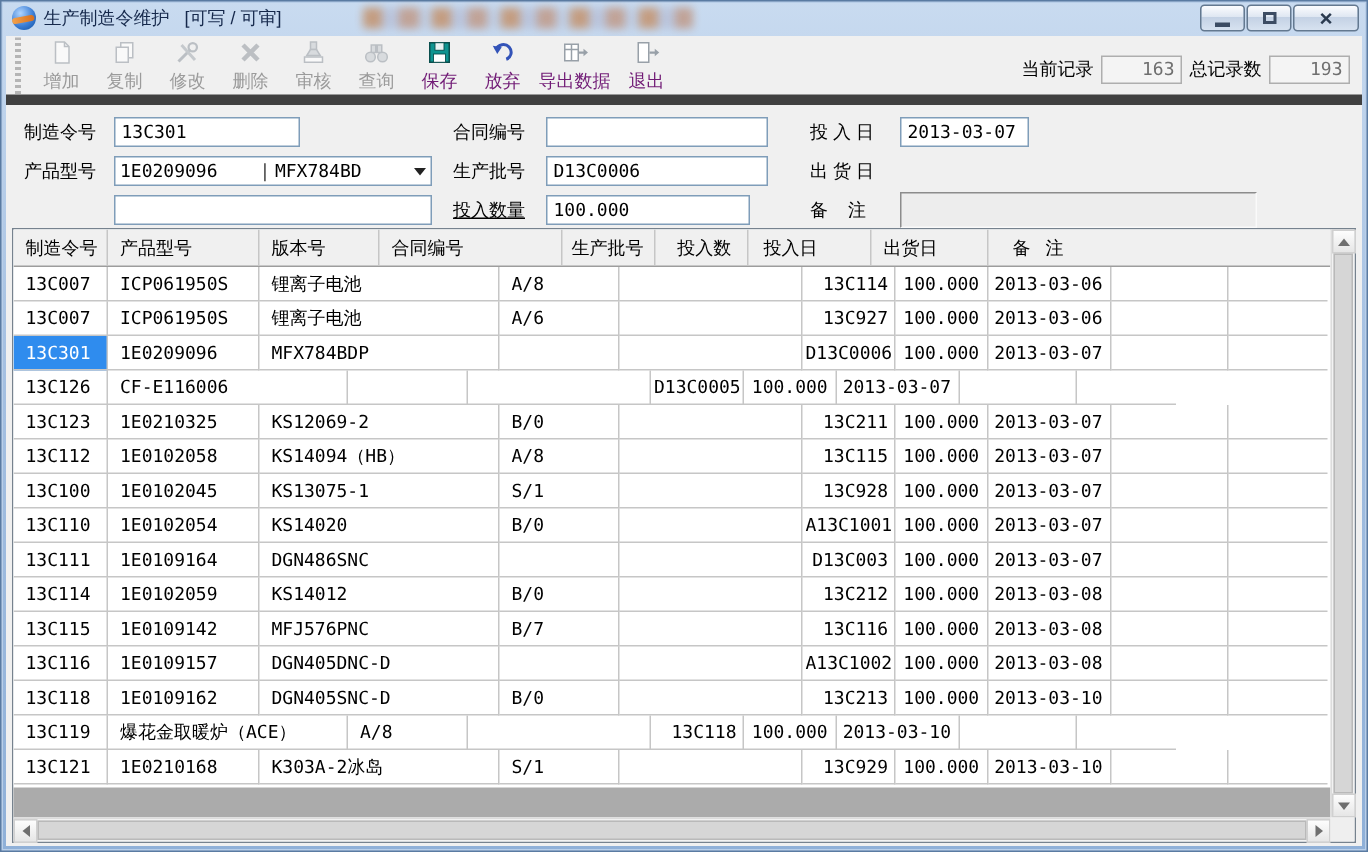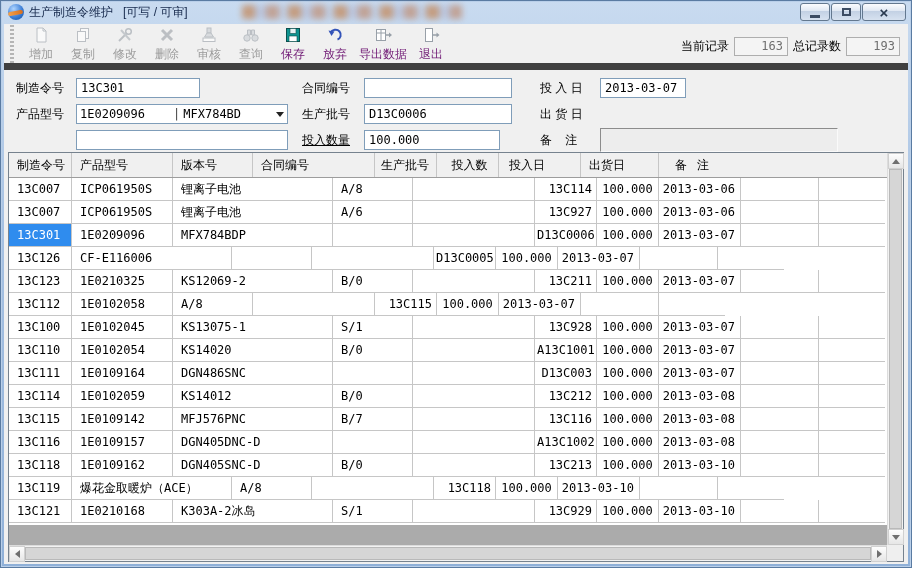--- a/index.html
+++ b/index.html
@@ -309,20 +309,21 @@
             <div class="g-cell c4"></div>
             <div class="g-cell c5">13C211</div>
             <div class="g-cell c6">100.000</div>
             <div class="g-cell c7">2013-03-07</div>
             <div class="g-cell c8"></div>
             <div class="g-cell c9"></div>
           </div>
             <div class="grid-row">
             <div class="g-cell c0">13C112</div>
             <div class="g-cell c1">1E0102058</div>
+            <div class="g-cell c2">KS14094（HB）</div>
             <div class="g-cell c3">A/8</div>
             <div class="g-cell c4"></div>
             <div class="g-cell c5">13C115</div>
             <div class="g-cell c6">100.000</div>
             <div class="g-cell c7">2013-03-07</div>
             <div class="g-cell c8"></div>
             <div class="g-cell c9"></div>
           </div>
             <div class="grid-row">
             <div class="g-cell c0">13C100</div>

